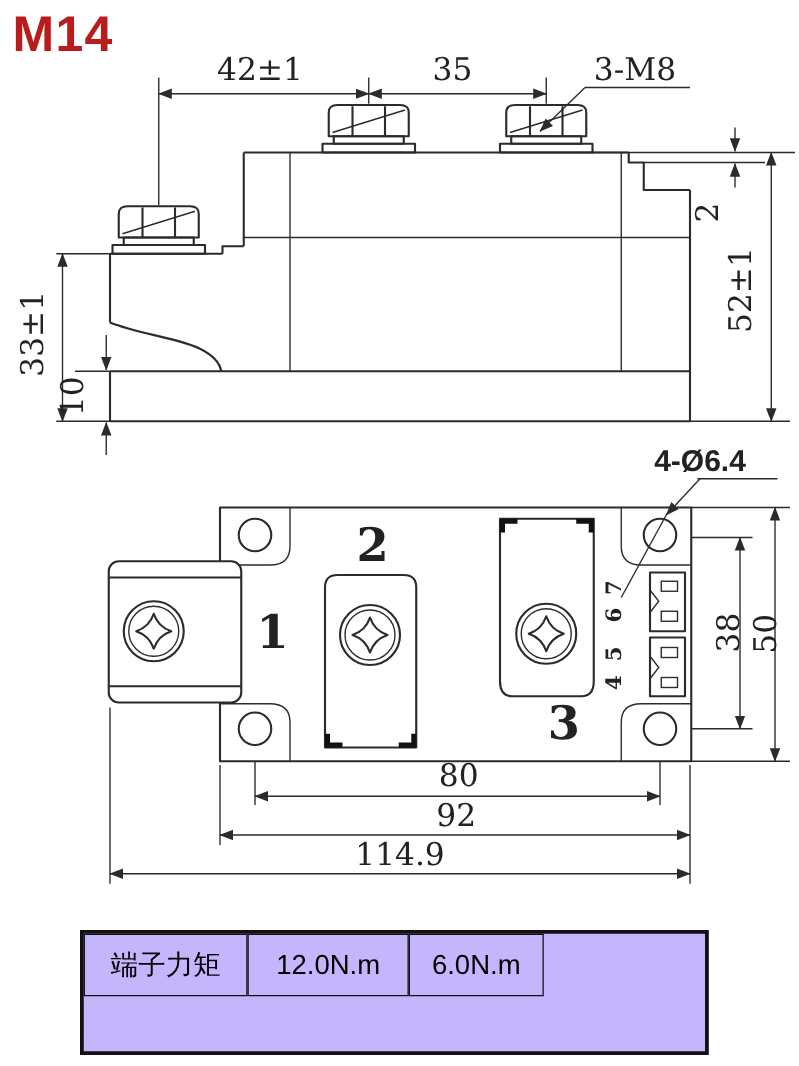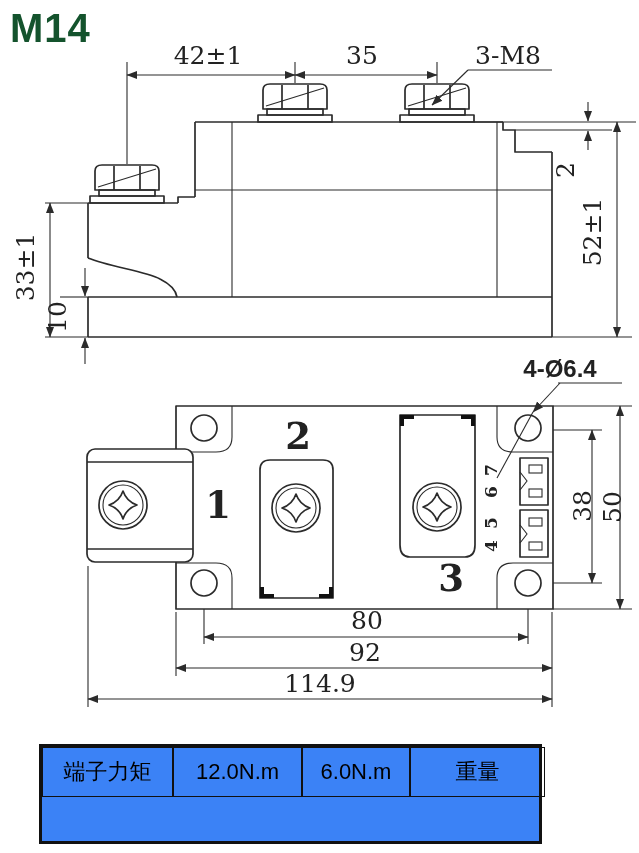--- a/index.html
+++ b/index.html
@@ -2,36 +2,36 @@
 <html><head>
 <meta charset="utf-8">
 <style>
   html,body{margin:0;padding:0;}
   body{
     width:639px;height:853px;background:#ffffff;position:relative;
     font-family:"Liberation Sans", sans-serif;overflow:hidden;
   }
   .title{
     position:absolute;left:10px;top:6px;
-    font-size:40px;font-weight:bold;color:#14532d;letter-spacing:1px;
+    font-size:40px;font-weight:bold;color:#b91c1c;letter-spacing:1px;
   }
   svg{position:absolute;left:0;top:0;}
   .ol{fill:none;stroke:#2b2b2b;stroke-width:1.7;stroke-linejoin:round;stroke-linecap:butt;}
   .fw{fill:#ffffff;stroke:#2b2b2b;stroke-width:1.7;stroke-linejoin:round;}
   .tl{fill:none;stroke:#2b2b2b;stroke-width:1.1;stroke-linecap:butt;}
   .thick{fill:none;stroke:#111;stroke-width:4;stroke-linecap:square;}
   text{fill:#222;}
   .dim{font-family:"DejaVu Serif", serif;font-size:25px;text-anchor:middle;}
   .dimb{font-family:"Liberation Sans", sans-serif;font-weight:bold;font-size:24px;text-anchor:middle;}
   .lbl{font-family:"DejaVu Serif", serif;font-size:37px;font-weight:bold;text-anchor:middle;}
   .pin{font-family:"DejaVu Serif", serif;font-size:17px;font-weight:bold;text-anchor:middle;}
   .spec-table{
-    position:absolute;left:39px;top:744px;width:503px;height:100px;
+    position:absolute;left:64px;top:744px;width:503px;height:100px;
     display:grid;grid-template-columns:131px 129px 108px 135px;grid-template-rows:50px 50px;
-    border:3px solid #111;box-sizing:border-box;background:#3b82f6;
+    border:3px solid #111;box-sizing:border-box;background:#c4b5fd;
   }
   .spec-table .cell{
     border:1.5px solid #111;display:flex;align-items:center;justify-content:center;
     font-size:22px;color:#000;box-sizing:border-box;white-space:nowrap;
   }
 </style>
 </head>
 <body>
 
 <div class="title">M14</div>
@@ -201,14 +201,13 @@
     <text class="pin" x="497" y="492" transform="rotate(-90 497,492)">6</text>
     <text class="pin" x="497" y="523" transform="rotate(-90 497,523)">5</text>
     <text class="pin" x="497" y="546" transform="rotate(-90 497,546)">4</text>
   </g>
 </svg>
 
 <div class="spec-table">
   <div class="cell">端子力矩</div>
   <div class="cell">12.0N.m</div>
   <div class="cell">6.0N.m</div>
-  <div class="cell">重量</div>
 </div>
 
 </body></html>

